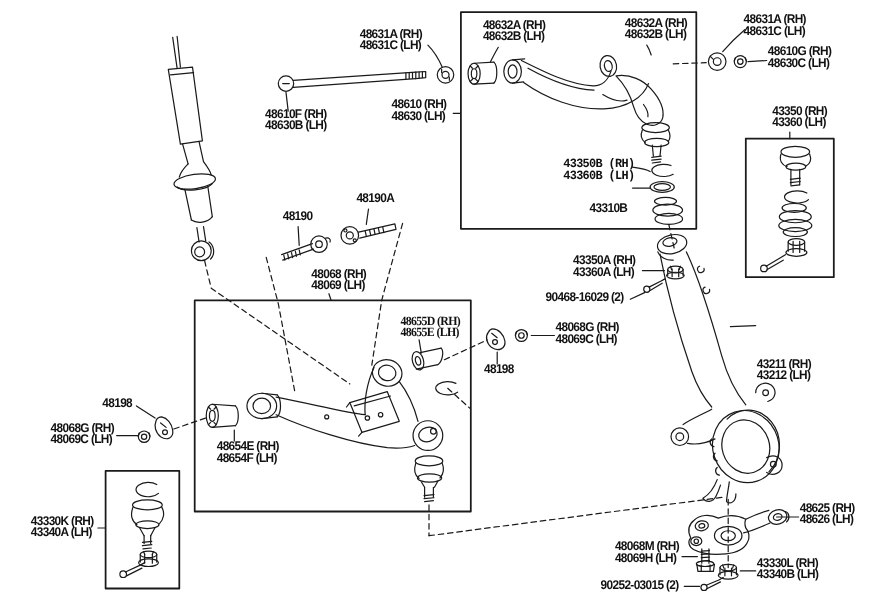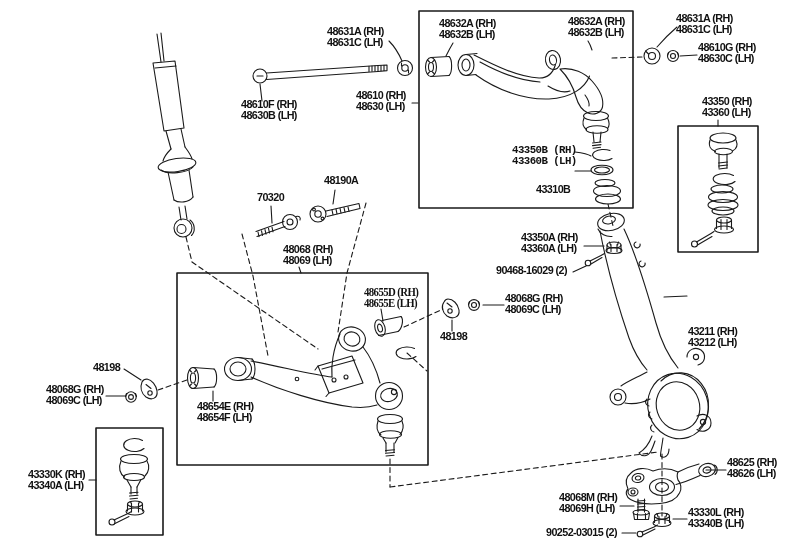--- a/index.html
+++ b/index.html
@@ -368,21 +368,21 @@
         <div>43360 (LH)</div>
       </div>
       <div class="part-label" style="left: 512px; top: 146px; font-family: Liberation Mono, monospace;">
         <div>43350B (RH)</div>
         <div>43360B (LH)</div>
       </div>
       <div class="part-label" style="left: 536px; top: 165px; margin-top: 20px;">
         <div>43310B</div>
       </div>
       <div class="part-label" style="left: 257px; top: 193px;">
-        <div>70320</div>
+        <div>48190</div>
       </div>
       <div class="part-label" style="left: 324px; top: 176px;">
         <div>48190A</div>
       </div>
       <div class="part-label" style="left: 521px; top: 233px;">
         <div>43350A (RH)</div>
         <div>43360A (LH)</div>
       </div>
       <div class="part-label" style="left: 496px; top: 266px;">
         <div>90468-16029 (2)</div>

